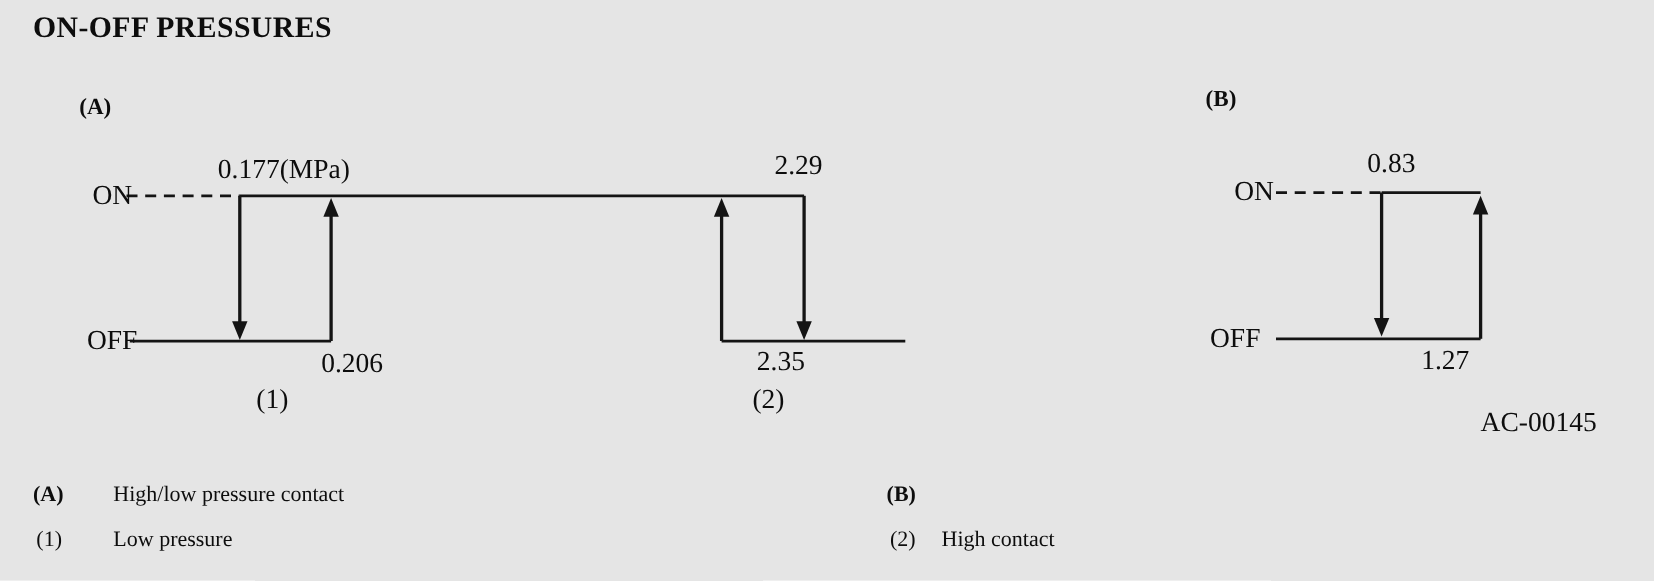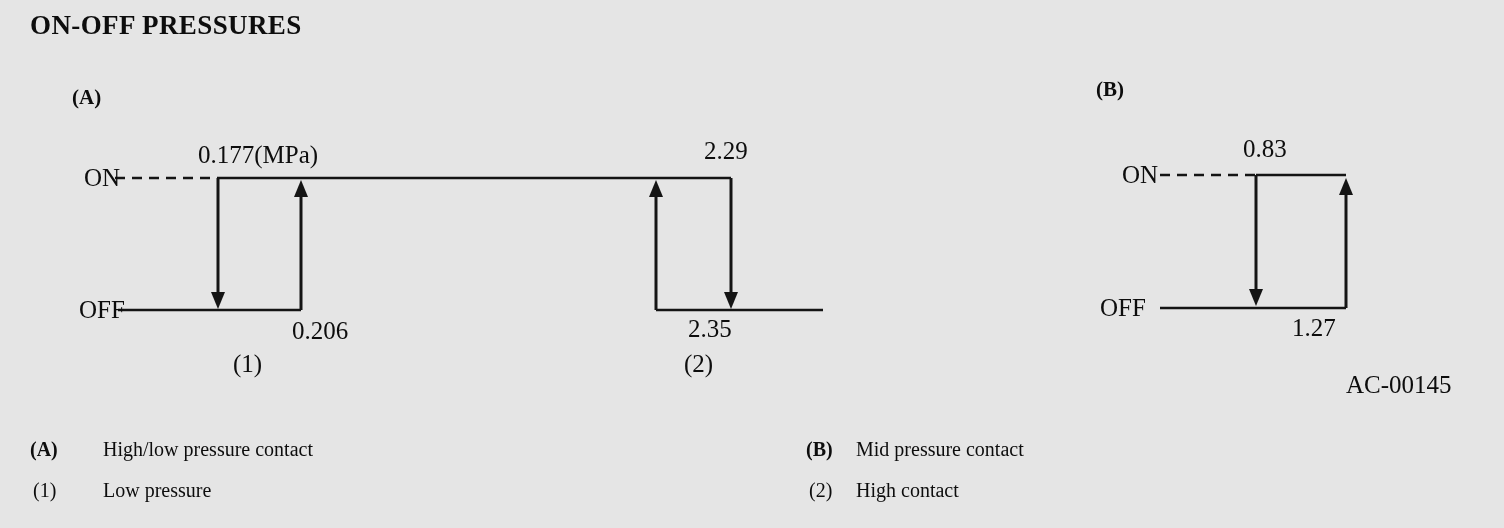--- a/index.html
+++ b/index.html
@@ -114,19 +114,18 @@
   <div class="lbl" style="left:1122px; top:164px;">ON</div>
   <div class="lbl" style="left:1100px; top:297px;">OFF</div>
   <div class="lbl" style="left:1243px; top:138px;">0.83</div>
   <div class="lbl" style="left:1292px; top:317px;">1.27</div>
 
   <div class="lbl" style="left:1346px; top:374px;">AC-00145</div>
 
   <div class="lbl legend bold" style="left:30px;  top:438px;">(A)</div>
   <div class="lbl legend" style="left:103px; top:438px;">High/low pressure contact</div>
   <div class="lbl legend bold" style="left:806px; top:438px;">(B)</div>
-  <div class="lbl legend" style="left:856px; top:438px;">Mid pressure contact</div>
   <div class="lbl legend" style="left:33px;  top:479px;">(1)</div>
   <div class="lbl legend" style="left:103px; top:479px;">Low pressure</div>
   <div class="lbl legend" style="left:809px; top:479px;">(2)</div>
   <div class="lbl legend" style="left:856px; top:479px;">High contact</div>
 
 </div>
 
 </body></html>

